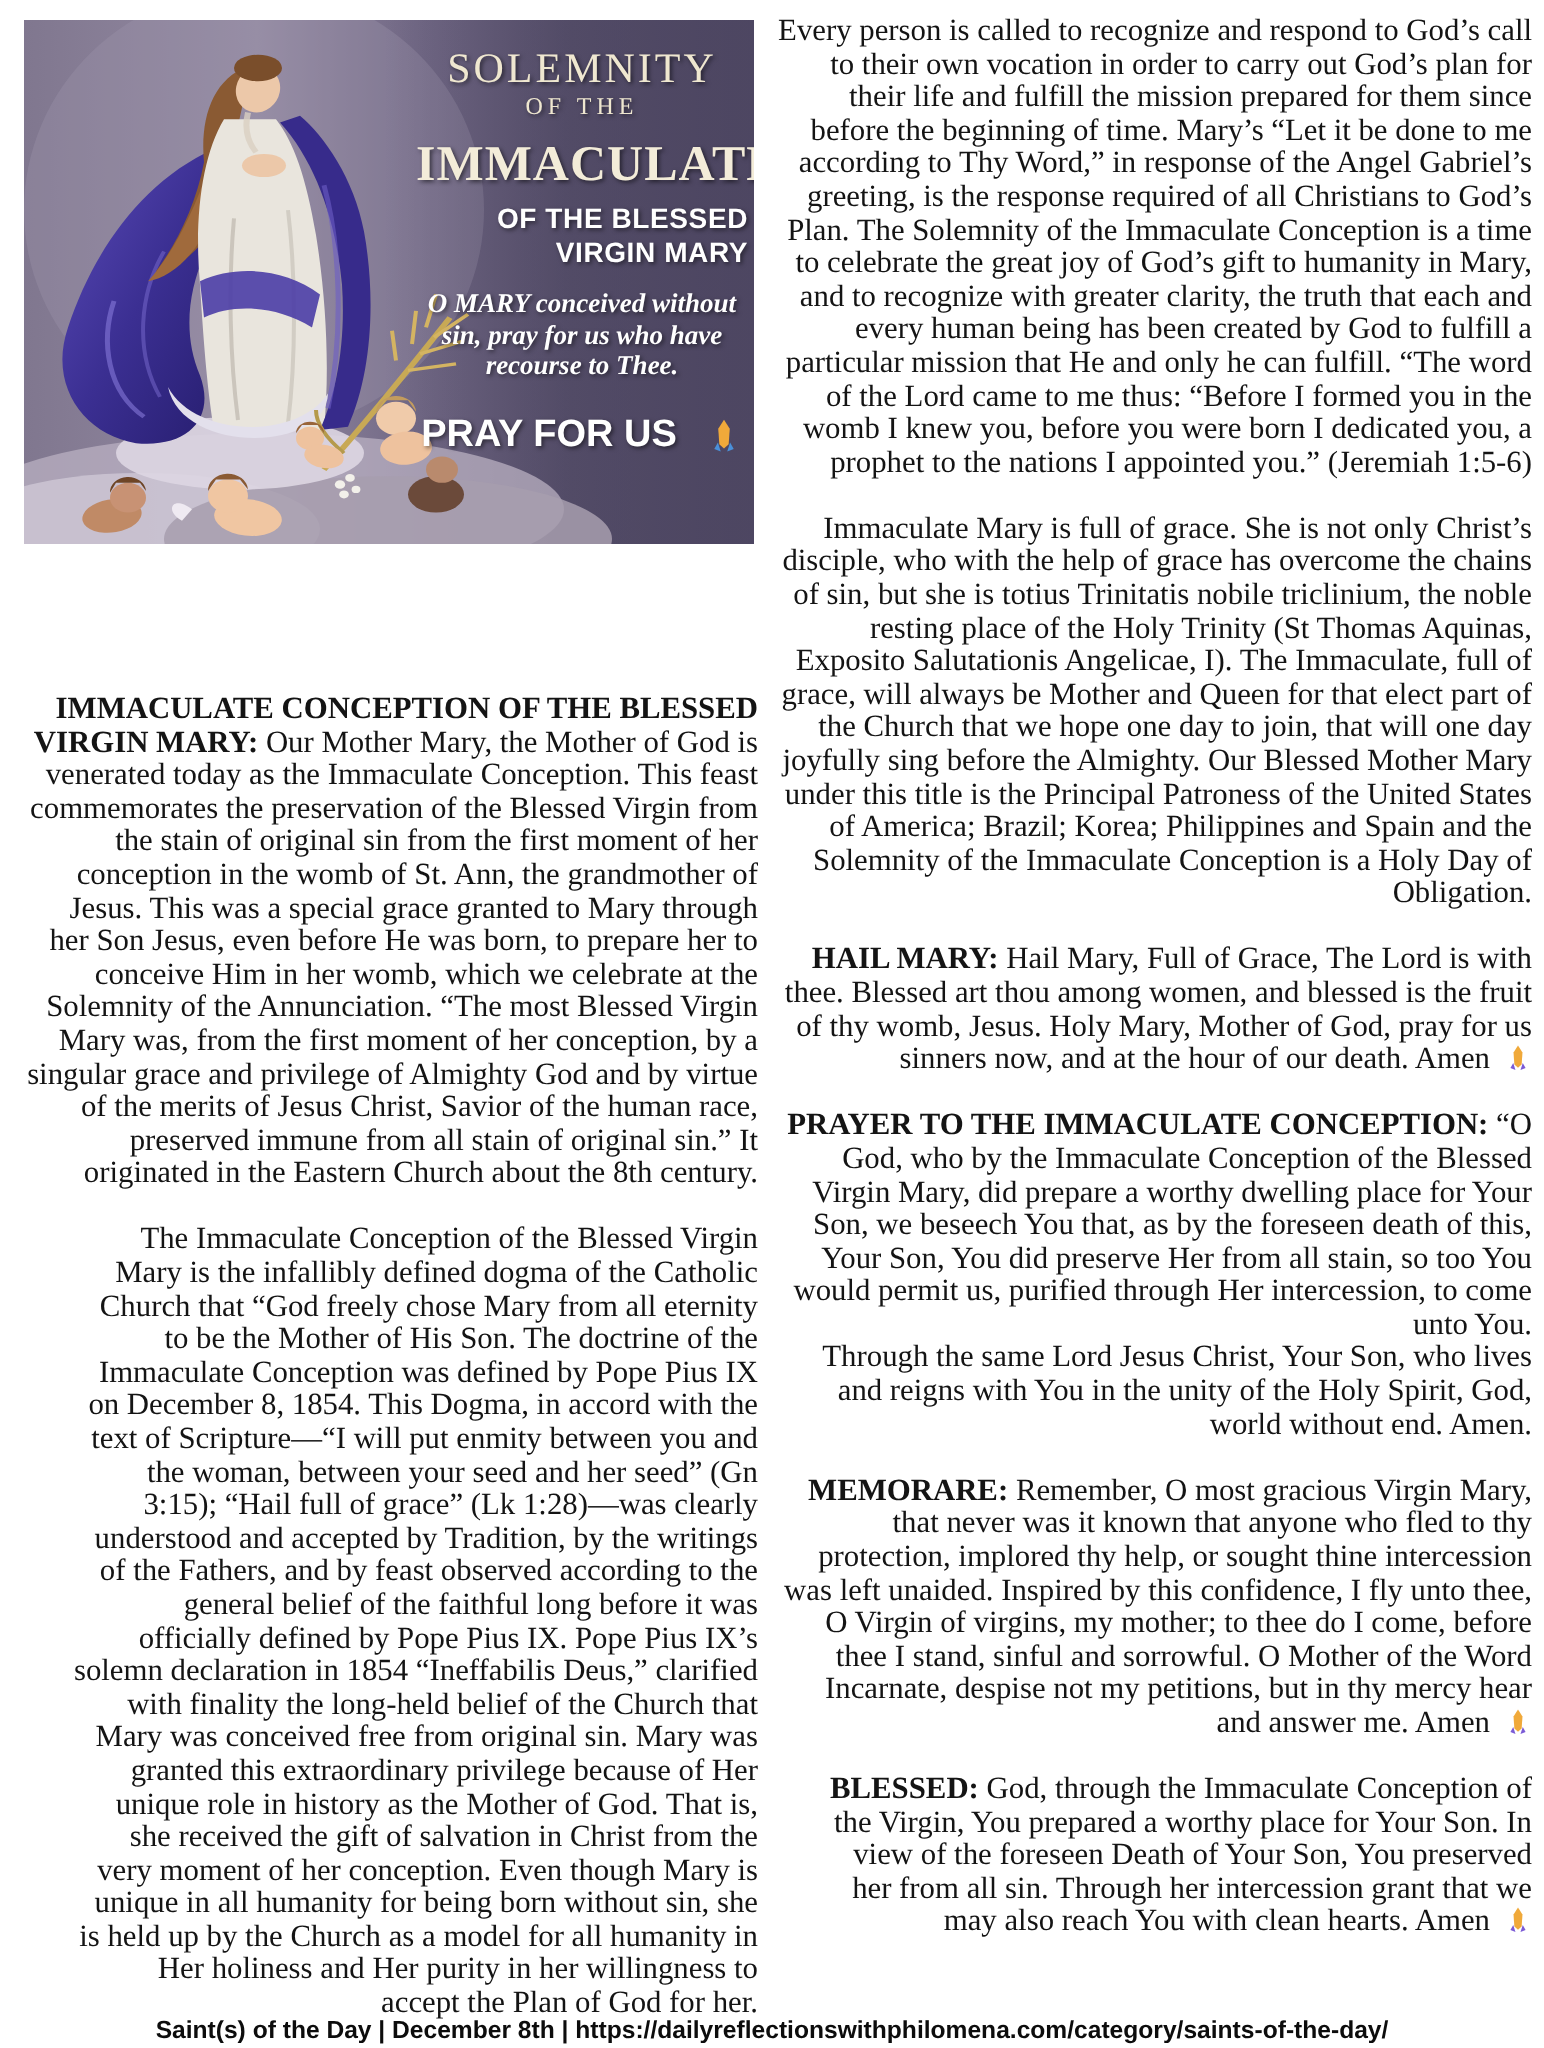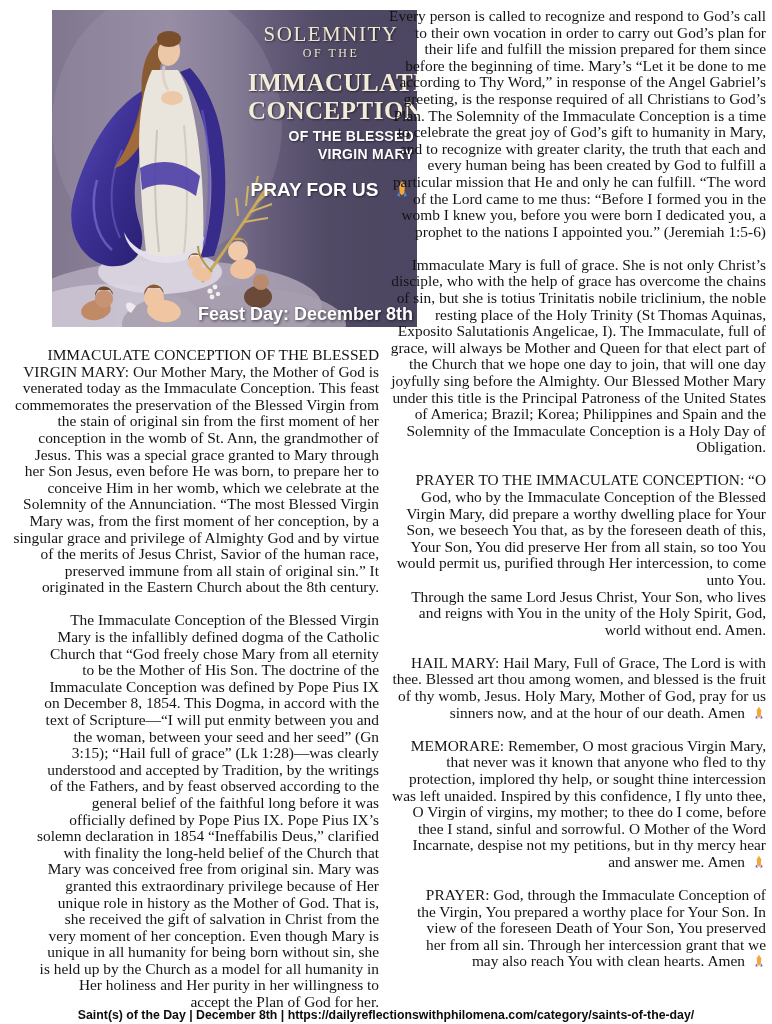--- a/index.html
+++ b/index.html
@@ -1,39 +1,39 @@
 <!DOCTYPE html>
 <html><head>
 <meta charset="utf-8">
 <style>
   html,body{margin:0;padding:0;background:#ffffff;}
   body{width:772px;height:1024px;position:relative;font-family:"Liberation Serif",serif;-webkit-font-smoothing:antialiased;}
   .page{position:absolute;inset:0;background:#fff;overflow:hidden;}
 
   
-  .poster{position:absolute;left:12px;top:10px;width:365px;height:317px;background:#4c1d95;overflow:hidden;margin-left:40px;}
+  .poster{position:absolute;left:12px;top:10px;width:365px;height:262px;background:#4c1d95;overflow:hidden;}
   .poster svg.art{position:absolute;left:0;top:0;width:100%;height:100%;display:block;}
   .poster-text{position:absolute;top:13px;left:196px;right:3px;text-align:center;color:#fff;}
   .pt-caps1{font:400 21px/1.05 "Liberation Serif",serif;color:#efe7d0;letter-spacing:1.5px;text-shadow:1px 1px 2px rgba(0,0,0,.55);}
   .pt-caps2{font:400 12px/1.2 "Liberation Serif",serif;color:#efe7d0;letter-spacing:2.5px;margin-top:1px;text-shadow:1px 1px 2px rgba(0,0,0,.55);}
   .pt-main{font:700 25px/1.1 "Liberation Serif",serif;color:#f3ecd9;letter-spacing:.5px;text-shadow:1px 1px 2px rgba(0,0,0,.55);}
   .pt-main.first{margin-top:9px;}
   .pt-sub{font:700 14px/1.22 "Liberation Sans",sans-serif;color:#ffffff;letter-spacing:.3px;text-shadow:1px 1px 2px rgba(0,0,0,.5);text-align:right;}
   .pt-sub.first{margin-top:4px;}
   .pt-invocation{font:italic 700 13.5px/1.16 "Liberation Serif",serif;color:#fff;margin-top:9px;text-shadow:1px 1px 2px rgba(0,0,0,.5);}
   .pt-pray{margin-top:17px;display:flex;align-items:center;justify-content:center;gap:8px;font:700 19px/1 "Liberation Sans",sans-serif;color:#fff;text-shadow:1px 1px 2px rgba(0,0,0,.5);text-align:right;}
   .pt-feast{position:absolute;right:4px;bottom:2px;font:700 18px/1.1 "Liberation Sans",sans-serif;color:#fff;text-shadow:1px 1px 3px rgba(0,0,0,.6);white-space:nowrap;}
 
   
   .col{position:absolute;color:#141414;font:15.4px/16.6px "Liberation Serif",serif;text-align:left;}
   .col-left{left:12px;top:347px;width:367px;}
   .col-right{left:389px;top:8px;width:377px;}
   .col p{margin:0 0 16.5px 0;text-align:right;}
   .col p:last-child{margin-bottom:0;margin-left:24px;}
-  .lead{font-weight:400;}
+  .lead{font-weight:700;}
   .ptext{white-space:pre-line;}
 
   
   .hands{display:inline-block;vertical-align:-2px;margin-left:7px;}
   .hands svg{display:block;}
 
   
   .footer{position:absolute;left:0;right:0;top:988px;text-align:center;font:700 12.3px/15.5px "Liberation Sans",sans-serif;color:#0c0c0c;margin-top:20px;}
 </style>
 </head>
@@ -132,58 +132,57 @@
             <circle cx="160" cy="287" r="2.4"></circle>
             <circle cx="166" cy="284" r="2.2"></circle>
         </g>
       </g>
     </svg>
 
     <div class="poster-text">
       <div class="pt-caps1">SOLEMNITY</div>
       <div class="pt-caps2">OF THE</div>
       <div class="pt-main first">IMMACULATE</div>
-      <div class="pt-main">CONCEPTION</div>
       <div class="pt-sub first">OF THE BLESSED</div>
       <div class="pt-sub">VIRGIN MARY</div>
+      <div class="pt-invocation">O MARY conceived without sin,  pray for us who have recourse to Thee.</div>
       <div class="pt-pray">
         <span>PRAY FOR US</span>
         <span class="hands">
           <svg viewBox="0 0 20 20" width="18" height="18">
               <path d="M10 1 L13.2 6 L12.6 14.6 L10 17 L7.4 14.6 L6.8 6 Z" fill="#f0a93a"></path>
               <path d="M6.6 13.6 L4.6 17.2 L8.2 18.6 Z" fill="#4a90d9"></path>
               <path d="M13.4 13.6 L15.4 17.2 L11.8 18.6 Z" fill="#4a90d9"></path>
             </svg>
         </span>
       </div>
     </div>
-    <div class="pt-feast">Feast Day: December 8th</div>
   </div>
 
   <div class="col col-left">
     <p><b class="lead">IMMACULATE CONCEPTION OF THE BLESSED VIRGIN MARY:</b> <span class="ptext">Our Mother Mary, the Mother of God is venerated today as the Immaculate Conception. This feast commemorates the preservation of the Blessed Virgin from the stain of original sin from the first moment of her conception in the womb of St. Ann, the grandmother of Jesus. This was a special grace granted to Mary through her Son Jesus, even before He was born, to prepare her to conceive Him in her womb, which we celebrate at the Solemnity of the Annunciation. “The most Blessed Virgin Mary was, from the first moment of her conception, by a singular grace and privilege of Almighty God and by virtue of the merits of Jesus Christ, Savior of the human race, preserved immune from all stain of original sin.” It originated in the Eastern Church about the 8th century.</span></p>
     <p><span class="ptext">The Immaculate Conception of the Blessed Virgin Mary is the infallibly defined dogma of the Catholic Church that “God freely chose Mary from all eternity to be the Mother of His Son. The doctrine of the Immaculate Conception was defined by Pope Pius IX on December 8, 1854. This Dogma, in accord with the text of Scripture—“I will put enmity between you and the woman, between your seed and her seed” (Gn 3:15); “Hail full of grace” (Lk 1:28)—was clearly understood and accepted by Tradition, by the writings of the Fathers, and by feast observed according to the general belief of the faithful long before it was officially defined by Pope Pius IX. Pope Pius IX’s solemn declaration in 1854 “Ineffabilis Deus,” clarified with finality the long-held belief of the Church that Mary was conceived free from original sin. Mary was granted this extraordinary privilege because of Her unique role in history as the Mother of God. That is, she received the gift of salvation in Christ from the very moment of her conception. Even though Mary is unique in all humanity for being born without sin, she is held up by the Church as a model for all humanity in Her holiness and Her purity in her willingness to accept the Plan of God for her.</span></p>
   </div>
 
   <div class="col col-right">
     <p><span class="ptext">Every person is called to recognize and respond to God’s call to their own vocation in order to carry out God’s plan for their life and fulfill the mission prepared for them since before the beginning of time. Mary’s “Let it be done to me according to Thy Word,” in response of the Angel Gabriel’s greeting, is the response required of all Christians to God’s Plan. The Solemnity of the Immaculate Conception is a time to celebrate the great joy of God’s gift to humanity in Mary, and to recognize with greater clarity, the truth that each and every human being has been created by God to fulfill a particular mission that He and only he can fulfill. “The word of the Lord came to me thus: “Before I formed you in the womb I knew you, before you were born I dedicated you, a prophet to the nations I appointed you.” (Jeremiah 1:5-6)</span></p>
     <p><span class="ptext">Immaculate Mary is full of grace. She is not only Christ’s disciple, who with the help of grace has overcome the chains of sin, but she is totius Trinitatis nobile triclinium, the noble resting place of the Holy Trinity (St Thomas Aquinas, Exposito Salutationis Angelicae, I). The Immaculate, full of grace, will always be Mother and Queen for that elect part of the Church that we hope one day to join, that will one day joyfully sing before the Almighty. Our Blessed Mother Mary under this title is the Principal Patroness of the United States of America; Brazil; Korea; Philippines and  Spain and the Solemnity of the Immaculate Conception is a Holy Day of Obligation.</span></p>
-    <p><b class="lead">PRAYER TO THE IMMACULATE CONCEPTION:</b> <span class="ptext">“O God, who by the Immaculate Conception of the Blessed Virgin Mary, did prepare a worthy dwelling place for Your Son, we beseech You that, as by the foreseen death of this, Your Son, You did preserve Her from all stain, so too You would permit us, purified through Her intercession, to come unto You.
-Through the same Lord Jesus Christ, Your Son, who lives and reigns with You in the unity of the Holy Spirit, God, world without end. Amen.</span></p>
     <p><b class="lead">HAIL MARY:</b> <span class="ptext">Hail Mary, Full of Grace, The Lord is with thee. Blessed art thou among women, and blessed is the fruit of thy womb, Jesus. Holy Mary, Mother of God, pray for us sinners now, and at the hour of our death. Amen</span><span class="hands"><svg viewBox="0 0 20 20" width="14" height="14">
             <path d="M10 1 L13.2 6 L12.6 14.6 L10 17 L7.4 14.6 L6.8 6 Z" fill="#f0a93a"></path>
             <path d="M6.6 13.6 L4.6 17.2 L8.2 18.6 Z" fill="#7b5bd6"></path>
             <path d="M13.4 13.6 L15.4 17.2 L11.8 18.6 Z" fill="#7b5bd6"></path>
           </svg></span></p>
+    <p><b class="lead">PRAYER TO THE IMMACULATE CONCEPTION:</b> <span class="ptext">“O God, who by the Immaculate Conception of the Blessed Virgin Mary, did prepare a worthy dwelling place for Your Son, we beseech You that, as by the foreseen death of this, Your Son, You did preserve Her from all stain, so too You would permit us, purified through Her intercession, to come unto You.
+Through the same Lord Jesus Christ, Your Son, who lives and reigns with You in the unity of the Holy Spirit, God, world without end. Amen.</span></p>
     <p><b class="lead">MEMORARE:</b> <span class="ptext">Remember, O most gracious Virgin Mary, that never was it known that anyone who fled to thy protection, implored thy help, or sought thine intercession was left unaided. Inspired by this confidence, I fly unto thee, O Virgin of virgins, my mother; to thee do I come, before thee I stand, sinful and sorrowful. O Mother of the Word Incarnate, despise not my petitions, but in thy mercy hear and answer me. Amen</span><span class="hands"><svg viewBox="0 0 20 20" width="14" height="14">
             <path d="M10 1 L13.2 6 L12.6 14.6 L10 17 L7.4 14.6 L6.8 6 Z" fill="#f0a93a"></path>
             <path d="M6.6 13.6 L4.6 17.2 L8.2 18.6 Z" fill="#7b5bd6"></path>
             <path d="M13.4 13.6 L15.4 17.2 L11.8 18.6 Z" fill="#7b5bd6"></path>
           </svg></span></p>
-    <p><b class="lead">PRAYER:</b> <span class="ptext">God, through the Immaculate Conception of the Virgin, You prepared a worthy place for Your Son. In view of the foreseen Death of Your Son, You preserved her from all sin. Through her intercession grant that we may also reach You with clean hearts. Amen</span><span class="hands"><svg viewBox="0 0 20 20" width="14" height="14">
+    <p><b class="lead">BLESSED:</b> <span class="ptext">God, through the Immaculate Conception of the Virgin, You prepared a worthy place for Your Son. In view of the foreseen Death of Your Son, You preserved her from all sin. Through her intercession grant that we may also reach You with clean hearts. Amen</span><span class="hands"><svg viewBox="0 0 20 20" width="14" height="14">
             <path d="M10 1 L13.2 6 L12.6 14.6 L10 17 L7.4 14.6 L6.8 6 Z" fill="#f0a93a"></path>
             <path d="M6.6 13.6 L4.6 17.2 L8.2 18.6 Z" fill="#7b5bd6"></path>
             <path d="M13.4 13.6 L15.4 17.2 L11.8 18.6 Z" fill="#7b5bd6"></path>
           </svg></span></p>
   </div>
 
   <div class="footer">
     <div>Saint(s) of the Day | December 8th | https://dailyreflectionswithphilomena.com/category/saints-of-the-day/</div>
   </div>
 

